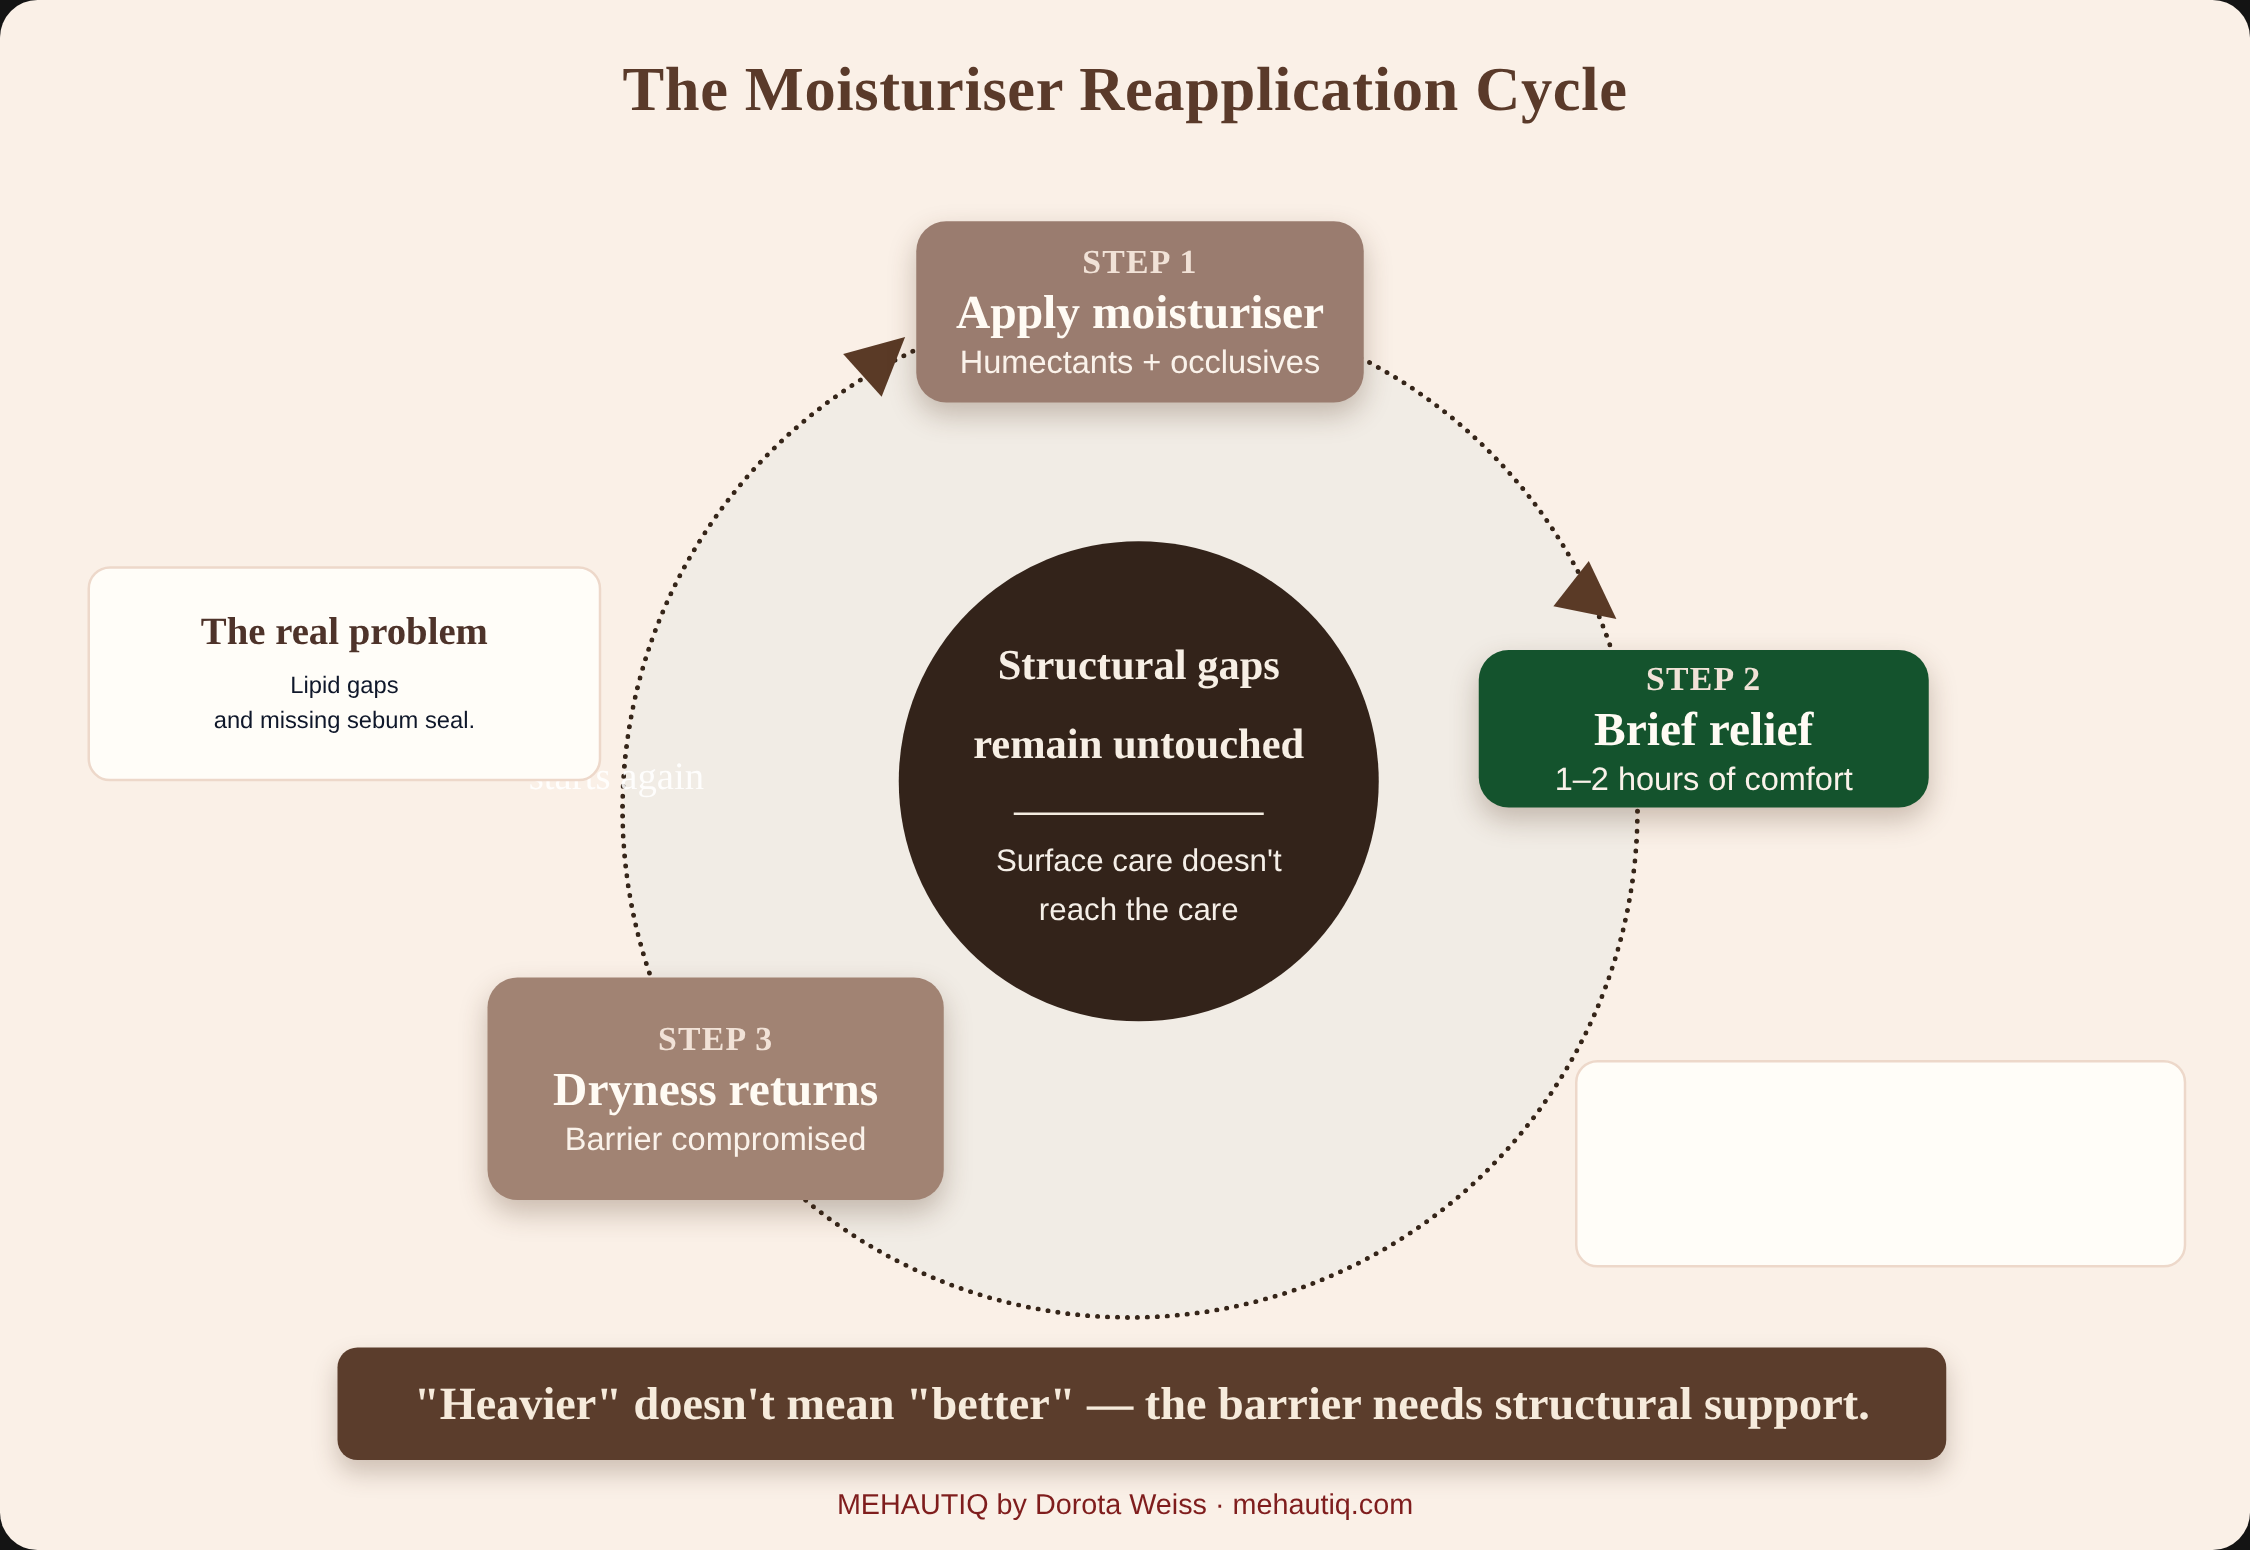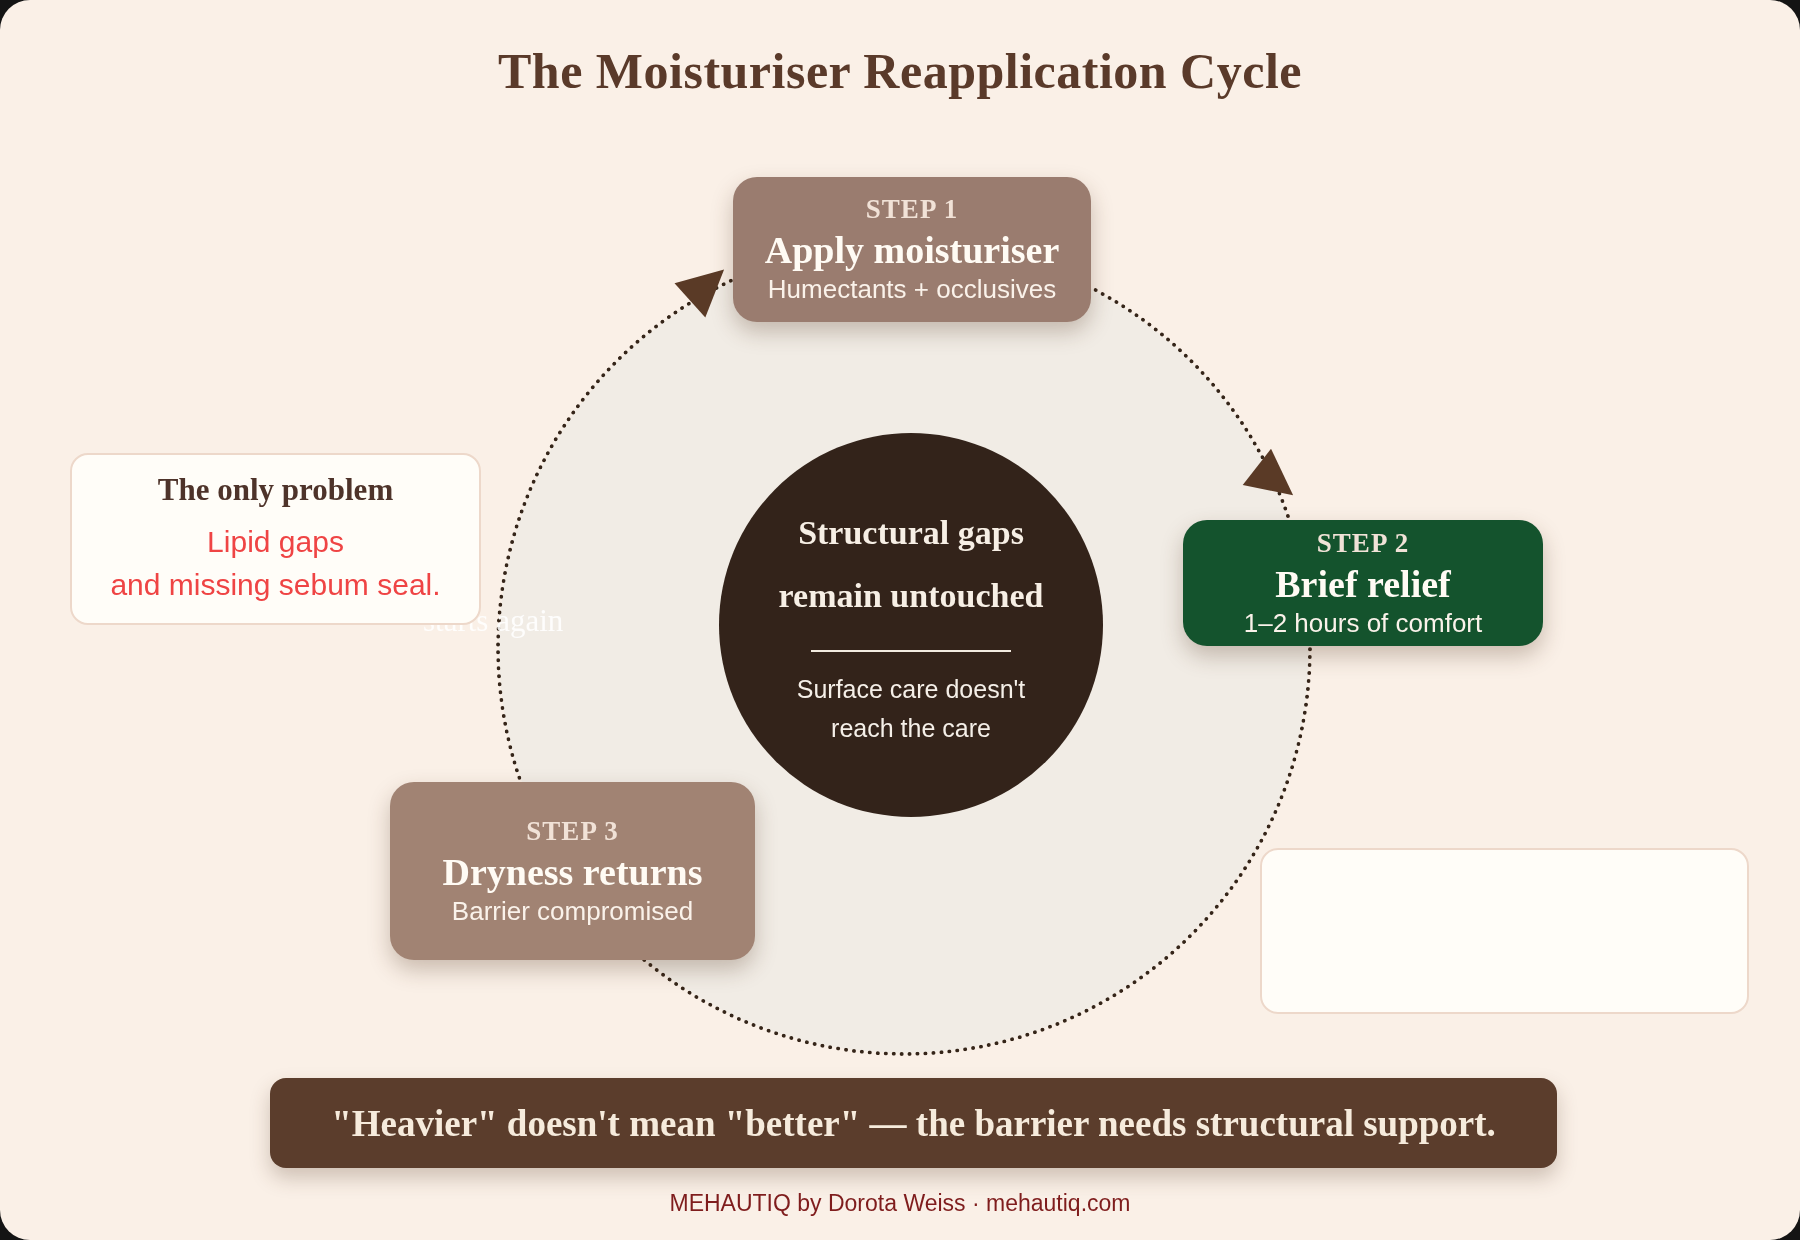--- a/index.html
+++ b/index.html
@@ -61,21 +61,21 @@
     position:absolute; background:#FFFDF8; border:2px solid #EDD8CA;
     border-radius:18px; z-index:4; text-align:center;
     display:flex; flex-direction:column; justify-content:center;
   }
   .callout-left  { left:70px;  top:453px; width:407px; height:168px; }
   .callout-right { left:1260px; top:848px; width:485px; height:162px; }
   .callout-title {
     font-family:"Liberation Serif", serif; font-weight:bold;
     font-size:31px; color:#4E332A; margin-bottom:12px;
   }
-  .callout-body { font-size:30px; color:#ef4444; line-height:1.45; }
+  .callout-body { font-size:19px; color:#0f172a; line-height:1.45; }
 
   .arrow {
     position:absolute; width:0; height:0; z-index:3;
     border-top:23px solid transparent; border-bottom:23px solid transparent;
     border-left:46px solid #5A3A26;
   }
   .arrow-1 { left:684px; top:262px; transform:rotate(-42deg); }
   .arrow-2 { left:1252px; top:458px; transform:rotate(38deg); }
   .arrow-3 { left:614px; top:903px; transform:rotate(162deg); }
 
@@ -132,21 +132,21 @@
     <div class="step-sub">1–2 hours of comfort</div>
   </div>
 
   <div class="step step-3">
     <div class="step-kicker">STEP 3</div>
     <div class="step-title">Dryness returns</div>
     <div class="step-sub">Barrier compromised</div>
   </div>
 
   <div class="callout callout-left">
-    <div class="callout-title">The only problem</div>
+    <div class="callout-title">The real problem</div>
     <div class="callout-body">
       <div>Lipid gaps</div>
       <div>and missing sebum seal.</div>
     </div>
   </div>
 
   <div class="callout callout-right">
   </div>
 
   <div class="banner">"Heavier" doesn't mean "better" — the barrier needs structural support.</div>

